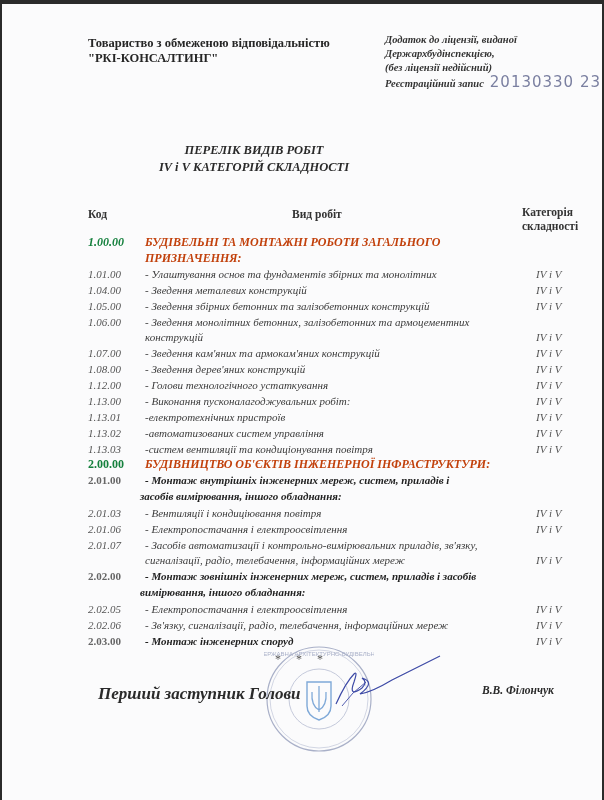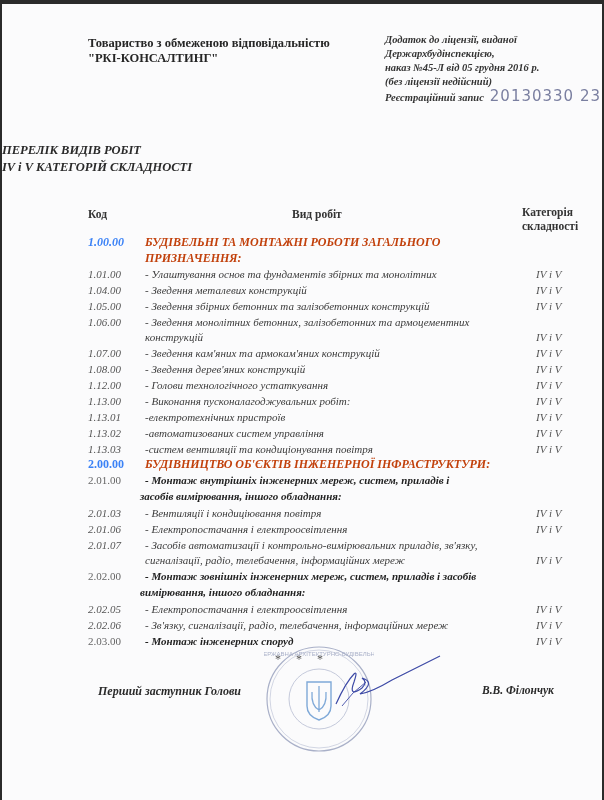--- a/index.html
+++ b/index.html
@@ -3,51 +3,50 @@
 <meta charset="utf-8">
 <style>
   html, body { margin:0; padding:0; }
   body { width:604px; height:800px; background:#2b2b2b; position:relative; overflow:hidden; }
   .page { position:absolute; left:2px; top:4px; width:600px; height:796px; background:#fbfbfc; overflow:hidden;
           font-family:"Liberation Serif", "DejaVu Serif", serif; color:#1e1e22; }
   .abs { position:absolute; white-space:nowrap; }
   .org { left:86px; top:32px; font-size:12.5px; font-weight:bold; line-height:15px; color:#262626; }
   .annex { left:383px; top:29px; font-size:10.5px; font-weight:bold; font-style:italic; line-height:14px; color:#333; }
   .regnum { font-family:"DejaVu Sans", sans-serif; font-style:normal; font-weight:normal; font-size:15px; color:#7a7fa0; letter-spacing:1px; margin-left:6px; }
-  .title { left:0; width:504px; font-size:12.5px; font-weight:bold; font-style:italic; line-height:17px; top:138px; color:#2a2a2a; }
+  .title { left:0; width:504px; text-align:center; font-size:12.5px; font-weight:bold; font-style:italic; line-height:17px; top:138px; color:#2a2a2a; }
   .colhdr { font-size:11.5px; font-weight:bold; color:#333; line-height:14px; }
   .row { position:absolute; left:0; width:600px; font-size:11px; line-height:16px; }
   .row .code { position:absolute; left:86px; font-style:italic; color:#555; }
   .row .work { position:absolute; left:143px; font-style:italic; color:#3a3a3a; white-space:nowrap; }
   .row .cat { position:absolute; left:534px; font-style:italic; color:#555; }
-  .row.sec .code { font-weight:bold; color:#3b82f6; font-size:12px; }
+  .row.sec .code { font-weight:bold; color:#15803d; font-size:12px; }
   .row.sec .work { font-weight:bold; color:#c2410c; font-size:12px; }
   .row.sec2 .code { font-style:normal; }
   .row.sub .work { font-weight:bold; color:#222; }
-  .row.sub .code { font-style:normal; color:#666; }
+  .row.sub .code { font-style:normal; color:#666;font-weight:bold; }
   .stars { left:0; width:600px; text-align:center; top:622px; font-size:12px; color:#555; letter-spacing:6px; }
-  .sig-left { left:96px; top:680px; font-size:12px; font-weight:bold; font-style:italic; color:#2a2a2a; }
+  .sig-left { left:96px; top:680px; font-size:17px; font-weight:bold; font-style:italic; color:#2a2a2a; }
   .sig-right { left:480px; top:680px; font-size:11.5px; font-weight:bold; font-style:italic; color:#2a2a2a; }
   .seal { left:262px; top:640px; width:110px; height:110px; }
   .signature { left:330px; top:648px; width:110px; height:60px; }
 </style>
 </head>
 <body>
 
 <div class="page">
 
   <div class="abs org">
     <div>Товариство з обмеженою відповідальністю</div>
     <div>"РКІ-КОНСАЛТИНГ"</div>
   </div>
 
   <div class="abs annex">
     <div>Додаток до ліцензії, виданої</div>
     <div>Держархбудінспекцією,</div>
-    <div>наказ №45-Л від 05 грудня 2016 р.</div>
     <div>(без ліцензії недійсний)</div>
     <div>
       <span>Реєстраційний запис</span><span class="regnum">20130330 23</span>
     </div>
   </div>
 
   <div class="abs title">
     <div>ПЕРЕЛІК ВИДІВ РОБІТ</div>
     <div>IV і V КАТЕГОРІЙ СКЛАДНОСТІ</div>
   </div>

